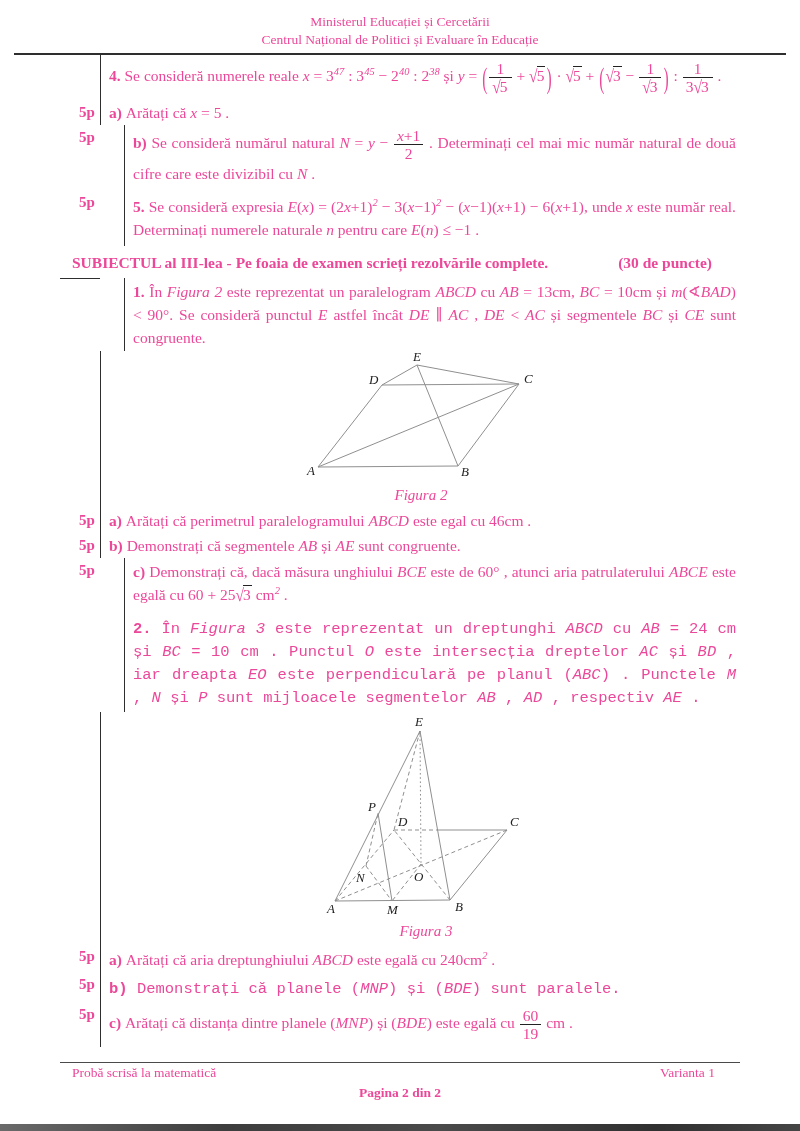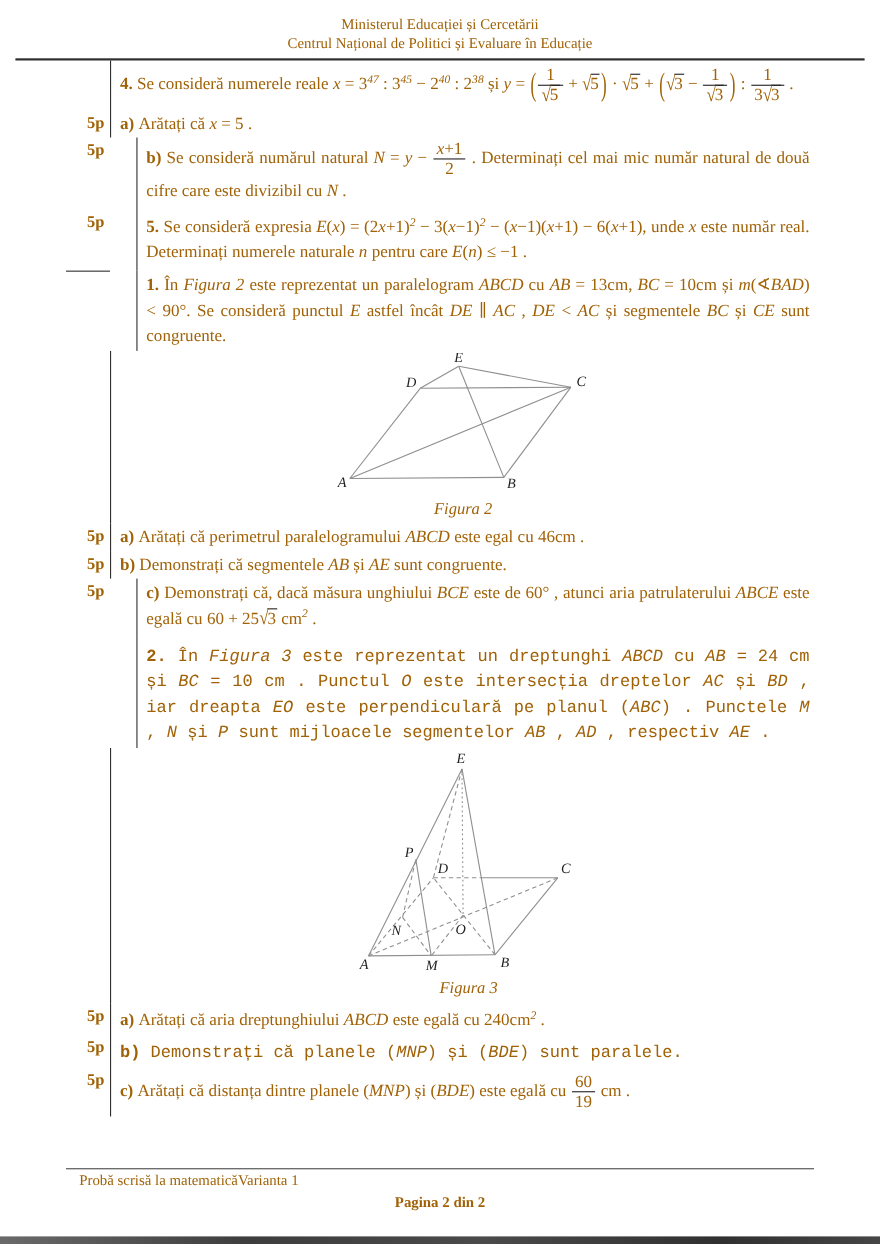--- a/index.html
+++ b/index.html
@@ -1,18 +1,18 @@
 <!DOCTYPE html>
 <html><head>
 <meta charset="utf-8">
 <style>
   html,body{margin:0;padding:0;background:#e8e8e8;}
   .page{
     position:relative; width:800px; height:1131px; margin:0 auto;
-    background:#ffffff; color:#a16207; overflow:hidden;
+    background:#ffffff; color:#ec4899; overflow:hidden;
     font-family:"Liberation Serif","DejaVu Serif",serif;
     font-size:15.5px; line-height:21px;
   }
   
   .header{ padding-top:13px; text-align:center; font-size:13.5px; line-height:18px; }
   .top-rule{ margin:4px 14px 0 14px; border-top:2px solid #2e2e2e; height:0; }
   
   .main{ margin:0 60px; }
   .row{ display:flex; align-items:stretch; }
   .pts{
@@ -47,21 +47,21 @@
   .figcap{ text-align:center; font-style:italic; font-size:15px; margin-top:2px; }
   svg .edge{ stroke:#8f8f8f; stroke-width:1; fill:none; }
   svg .edge.dashed{ stroke-dasharray:4 3; }
   svg .edge.dotted{ stroke-dasharray:1.6 2.6; }
   svg .vlabel{ font-family:"Liberation Serif","DejaVu Serif",serif; font-style:italic; font-size:13px; fill:#222; }
   .fig2-offset{ margin-left:192px; width:240px; }
   .fig3-offset{ margin-left:217px; width:200px; }
   
   .footer{ position:absolute; left:60px; right:60px; top:1062px; font-size:13.5px; line-height:18px; }
   .footer .rule{ border-top:1.4px solid #4a4a4a; height:0; }
-  .footer .line1{ display:flex; justify-content:flex-start; padding:1px 25px 0 12px; }
+  .footer .line1{ display:flex; justify-content:space-between; padding:1px 25px 0 12px; }
   .footer .line2{ text-align:center; margin-top:2px;font-weight:bold; }
   .scan-bar{
     position:absolute; left:0; right:0; bottom:0; height:7px;
     background:linear-gradient(90deg,#6a6a6a,#3d3d3d 28%,#4a4a4a 55%,#303030 82%,#454545);
   }
 </style>
 </head>
 <body>
 
 <div class="page">
@@ -84,20 +84,24 @@
     <div class="row">
       <div class="pts">5p</div>
       <div class="cell para lh23 pb4"><b>b) </b>Se consideră numărul natural <i>N</i> = <i>y</i> − <span class="frac"><span class="num"><i>x</i>+1</span><span class="den">2</span></span> . Determinați cel mai mic număr natural de două cifre care este divizibil cu <i>N</i> .</div>
     </div>
     <div class="row">
       <div class="pts">5p</div>
       <div class="cell para lh23 pt4 pb4"><b>5. </b>Se consideră expresia <i>E</i>(<i>x</i>) = (2<i>x</i>+1)<sup>2</sup> − 3(<i>x</i>−1)<sup>2</sup> − (<i>x</i>−1)(<i>x</i>+1) − 6(<i>x</i>+1),  unde  <i>x</i>  este număr real. Determinați numerele naturale <i>n</i>  pentru care <i>E</i>(<i>n</i>) ≤ −1 .</div>
     </div>
   </div>
 
+  <div class="subj">
+    <span>SUBIECTUL al III-lea - Pe foaia de examen scrieți rezolvările complete.</span>
+    <span>(30 de puncte)</span>
+  </div>
 
   <div class="main">
     <div class="row first3">
       <div class="pts"></div>
       <div class="cell para lh23"><b>1. </b>În <i>Figura 2</i> este reprezentat un paralelogram <i>ABCD</i>  cu  <i>AB</i> = 13cm,  <i>BC</i> = 10cm  și <i>m</i>(∢<i>BAD</i>) &lt; 90°. Se consideră punctul <i>E</i>  astfel încât <i>DE</i> ∥ <i>AC</i> ,  <i>DE</i> &lt; <i>AC</i>  și segmentele <i>BC</i>  și  <i>CE</i> sunt congruente.</div>
     </div>
     <div class="row">
       <div class="pts"></div>
       <div class="cell figwrap">
         <svg class="figbox fig2-offset" xmlns="http://www.w3.org/2000/svg" viewBox="0 0 240 130" width="240" height="130">

